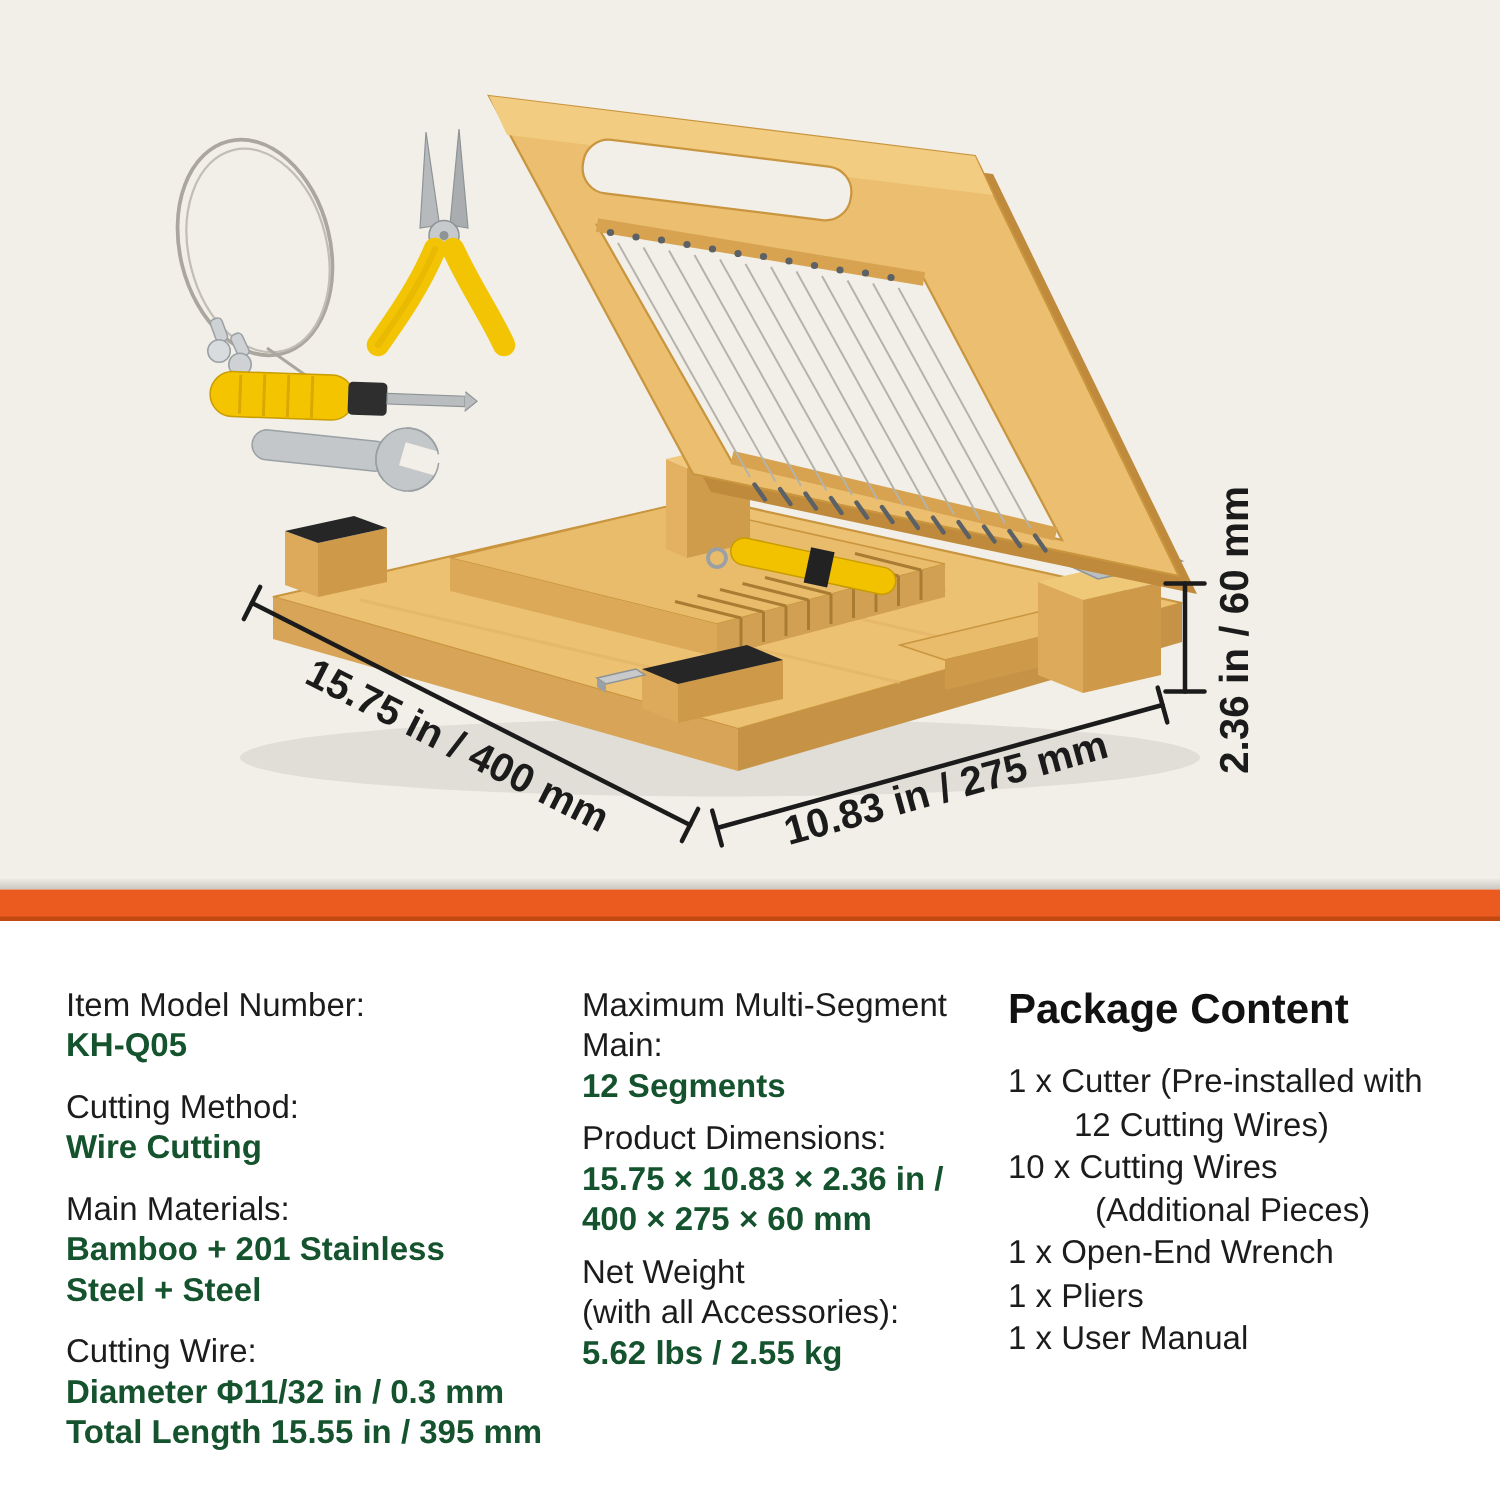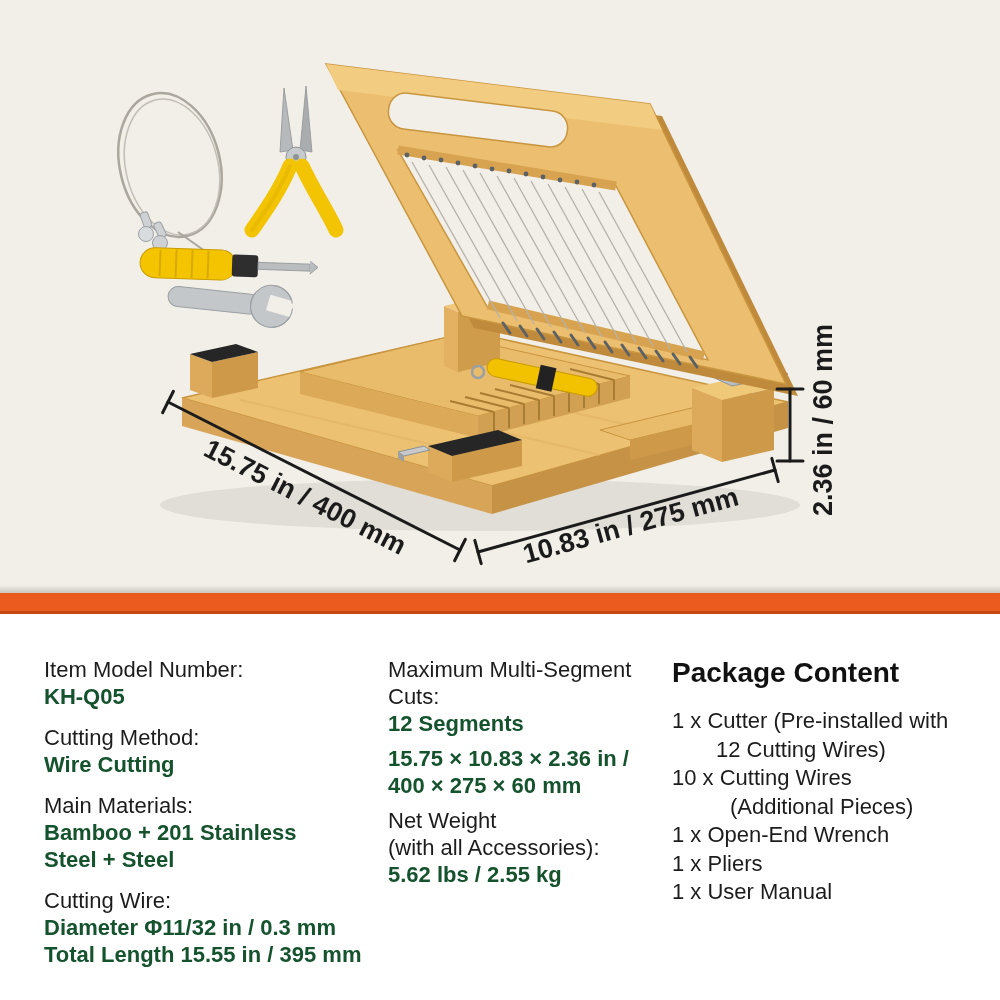--- a/index.html
+++ b/index.html
@@ -259,24 +259,25 @@
     <div class="spec-block">
       <div class="spec-label">Cutting Wire:</div>
       <div class="spec-value">Diameter Φ11/32 in / 0.3 mm
 Total Length 15.55 in / 395 mm</div>
     </div>
   </div>
 
   <div class="col col-2">
     <div class="spec-block">
       <div class="spec-label">Maximum Multi-Segment
-Cuts:</div>
+Main:</div>
       <div class="spec-value">12 Segments</div>
     </div>
     <div class="spec-block">
+      <div class="spec-label">Product Dimensions:</div>
       <div class="spec-value">15.75 × 10.83 × 2.36 in /
 400 × 275 × 60 mm</div>
     </div>
     <div class="spec-block">
       <div class="spec-label">Net Weight
 (with all Accessories):</div>
       <div class="spec-value">5.62 lbs / 2.55 kg</div>
     </div>
   </div>
 

